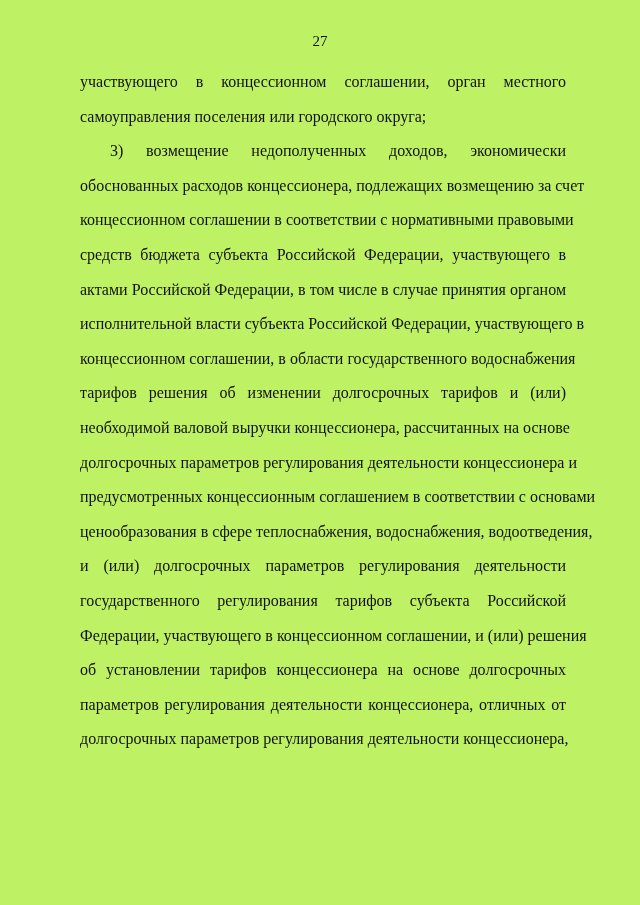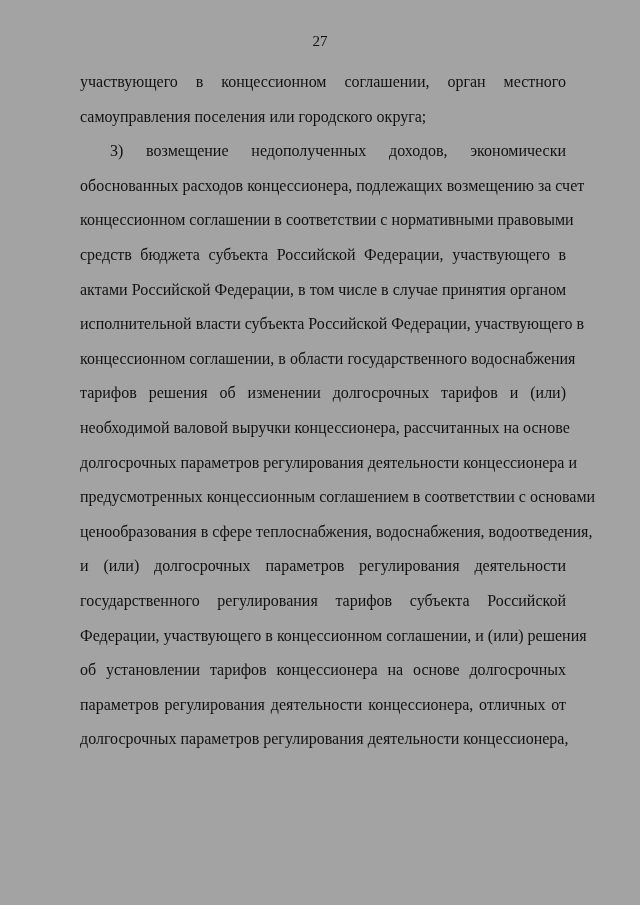--- a/index.html
+++ b/index.html
@@ -1,19 +1,19 @@
 <!DOCTYPE html>
 <html><head>
 <meta charset="utf-8">
 <style>
   html, body { margin: 0; padding: 0; background: #ffffff; }
   body { width: 640px; height: 905px; position: relative; overflow: hidden; }
   .page {
     position: absolute; left: 0; top: 0; width: 640px; height: 905px;
-    background: #a3a3a3; color: #111111;
+    background: #bef264; color: #111111;
     font-family: "Liberation Serif", "DejaVu Serif", serif;
   }
   .page-number {
     position: absolute; top: 32px; left: 0; width: 640px;
     text-align: center; font-size: 15px; line-height: 18px;
   }
   .body-text {
     position: absolute; left: 80px; top: 68px; width: 486px;
   }
   .line {

